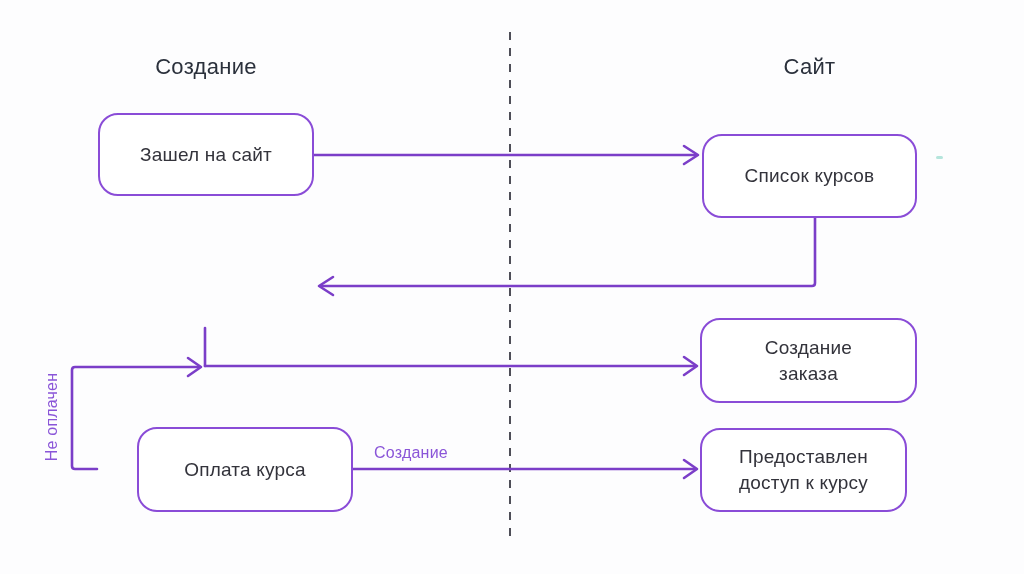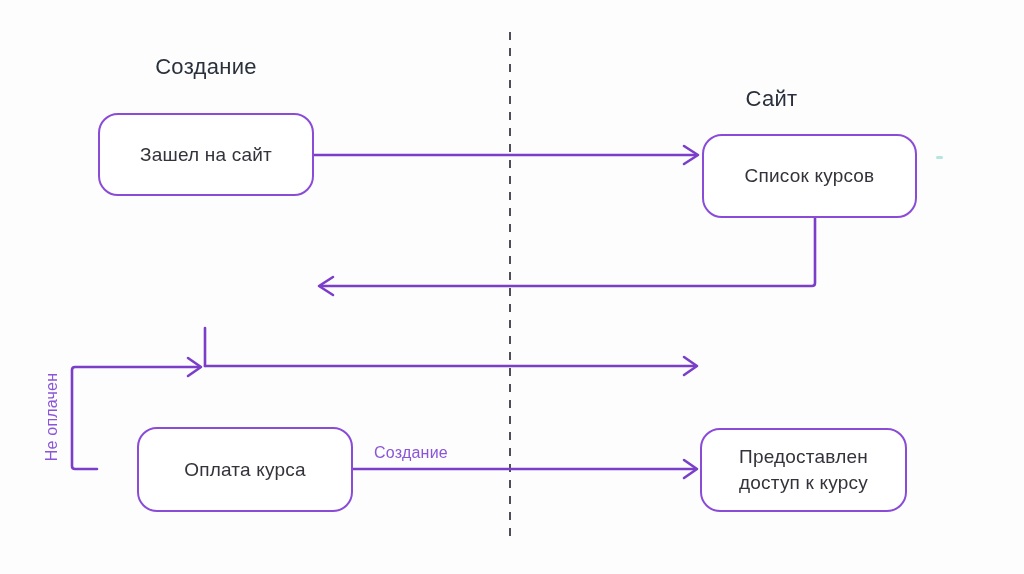--- a/index.html
+++ b/index.html
@@ -124,27 +124,28 @@
       <path d="M188,358 L201,367 L188,376"></path>
     </g>
 
     <g>
       <path d="M313,469 H694"></path>
       <path d="M684,460 L697,469 L684,478"></path>
     </g>
   </svg>
 
   <div class="lane-title" style="left:98px; top:54px; width:216px;">Создание</div>
-  <div class="lane-title" style="left:664px; top:54px; width:215px;margin-top:32px;">Сайт</div>
+  <div class="lane-title" style="left:702px; top:54px; width:215px;">Сайт</div>
 
   <div class="node" style="left:98px; top:113px; width:216px; height:83px;">Зашел на сайт</div>
 
   <div class="node" style="left:702px; top:112px; width:215px; height:84px;margin-top:22px;">Список курсов</div>
 
 
+  <div class="node" style="left:700px; top:318px; width:217px; height:85px;">Создание заказа</div>
 
   <div class="node" style="left:97px; top:427px; width:216px; height:85px;margin-left:40px;">Оплата курса</div>
 
   <div class="node" style="left:700px; top:428px; width:207px; height:84px;">Предоставлен доступ к курсу</div>
 
   <div id="label-not-paid" class="edge-label">Не оплачен</div>
 
   <div id="label-paid" class="edge-label">Создание</div>
 
   <div id="teal-speck"></div>

